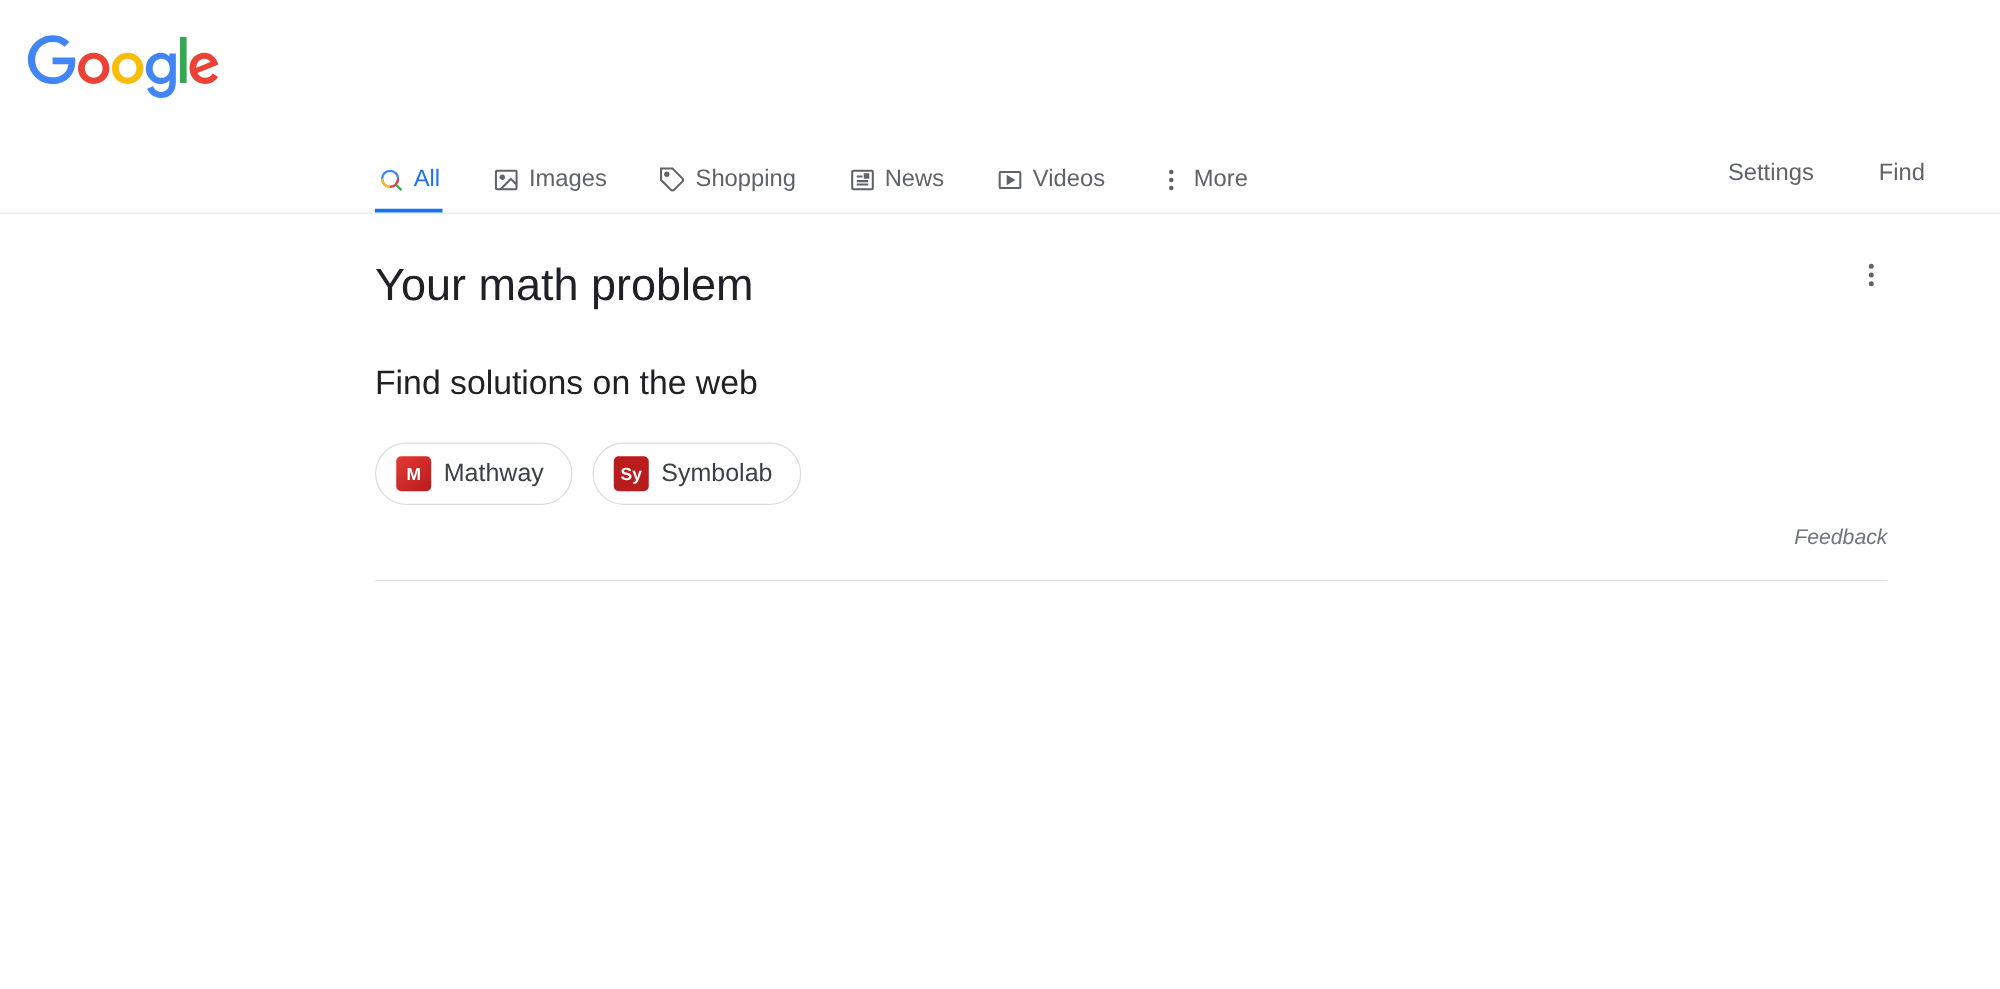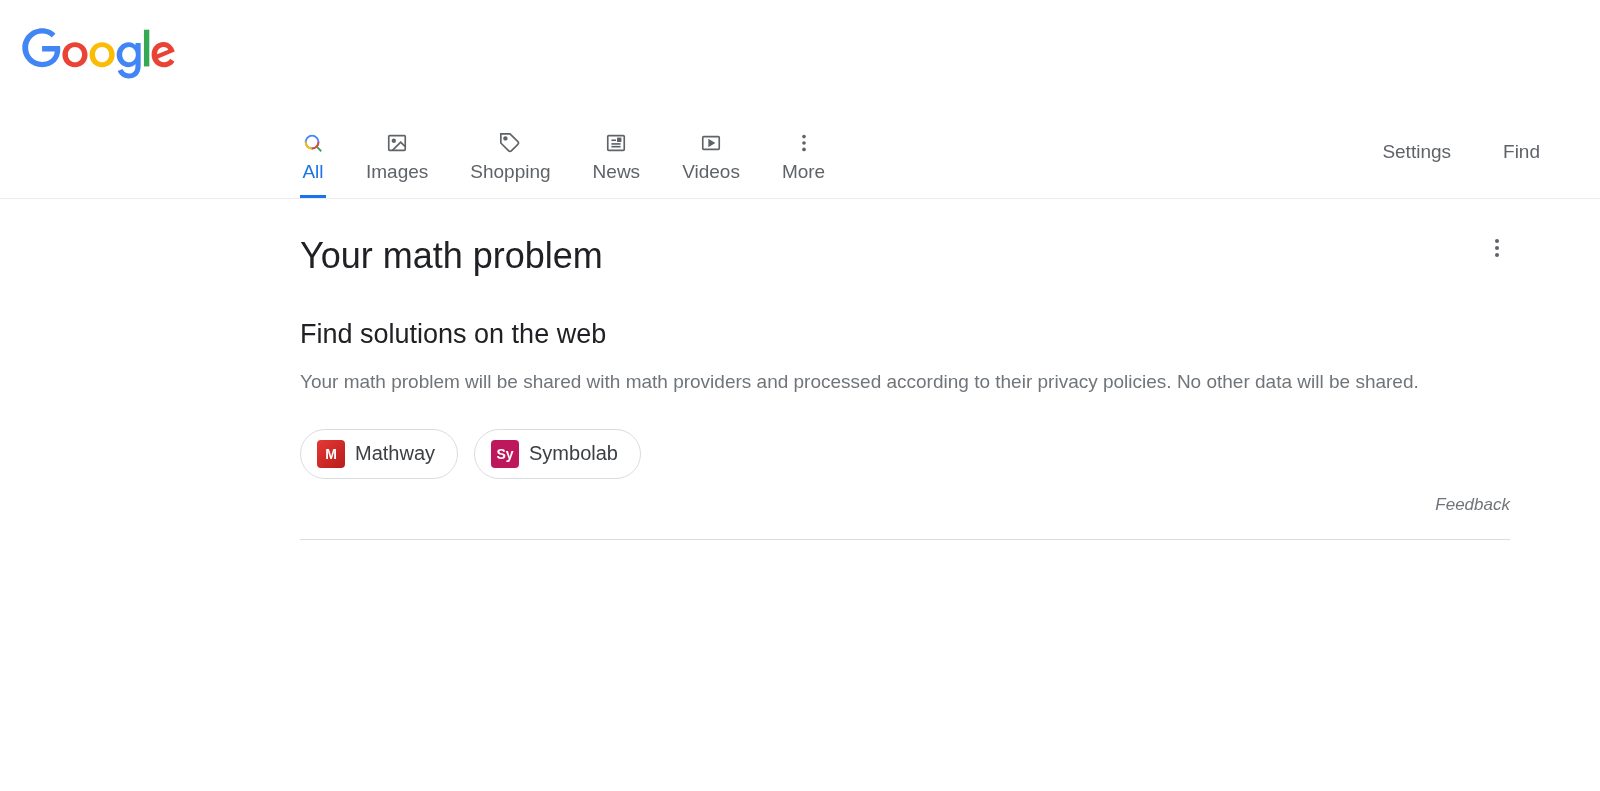--- a/index.html
+++ b/index.html
@@ -11,21 +11,21 @@
     
     .search-container { flex: 1; max-width: 1060px; }
     .search-box { display: flex; align-items: center; border: 1px solid #dfe1e5; border-radius: 30px; height: 60px; padding: 0 18px; box-shadow: 0 1px 6px rgba(32,33,36,0.1); }
     .search-input { flex: 1; border: none; outline: none; font-size: 22px; padding: 0 8px; color: #202124; }
     .search-actions { display: flex; align-items: center; gap: 18px; }
     .search-divider { width: 1px; height: 32px; background: #dadce0; margin: 0 4px; }
     .icon-btn { cursor: pointer; display: flex; align-items: center; justify-content: center; width: 28px; height: 28px; }
     
     .tabs-row { display:flex; justify-content: space-between; border-bottom: 1px solid #ebebeb; padding-left: 300px; padding-right: 60px; margin-top: 34px; }
     .tabs { display: flex; align-items: center; gap: 38px; color: #5f6368; font-size: 19px; }
-    .tab { display: flex; align-items: center; gap: 7px; padding: 14px 2px 12px 2px; cursor: pointer; border-bottom: 3px solid transparent; flex-direction: column; }
+    .tab { display: flex; align-items: center; gap: 7px; padding: 14px 2px 12px 2px; cursor: pointer; border-bottom: 3px solid transparent; }
     .tab.active { color: #1a73e8; border-bottom-color: #1a73e8; }
     .tab svg { width: 22px; height: 22px; }
     .right-tools { display: flex; gap: 52px; align-items: center; font-size: 19px; color: #5f6368; padding-bottom: 12px;}
     .right-tools span { cursor: pointer; }
     
     .content { padding-left: 300px; padding-right: 60px; }
     .result-stats { color: #70757a; font-size: 19px; margin-top: 22px; }
     
     .math-card { max-width: 1210px; margin-top: 36px; border-bottom: 1px solid #dadce0; padding-bottom: 24px; position: relative; }
     .math-header { display:flex; justify-content: space-between; align-items: flex-start; }
@@ -37,21 +37,21 @@
     .equation sup { font-size: 22px; position:relative; top:-9px; left:2px;}
     .equation .sp { padding: 0 6px; font-style: normal;}
     
     .find-title { font-size: 27px; font-weight: 400; margin-top: 42px; color: #202124;}
     .disclaimer { font-size: 19px; color: #70757a; margin-top: 18px; line-height: 1.5; max-width: 1170px;}
     
     .providers { display:flex; gap: 16px; margin-top: 32px; }
     .provider-chip { display:flex; align-items:center; gap:10px; border:1px solid #dadce0; border-radius: 26px; padding: 10px 22px 10px 16px; font-size:20px; cursor:pointer; color:#3c4043;}
     .provider-icon { width:28px; height:28px; border-radius:4px; display:flex; align-items:center; justify-content:center; font-size:14px; font-weight:bold; color:#fff;}
     .pi-red { background: linear-gradient(135deg,#e53935,#b71c1c); }
-    .pi-red2 { background: #be185d; }
+    .pi-red2 { background: #b91c1c; }
     
     .feedback { text-align:right; font-size:17px; font-style:italic; color:#70757a; margin-top: 16px; cursor:pointer;}
   </style>
 </head>
 <body>
 
 <div class="header">
   <div class="logo">
     <svg viewBox="0 0 272 92">
         <path fill="#EA4335" d="M115.75 47.18c0 12.77-9.99 22.18-22.25 22.18s-22.25-9.41-22.25-22.18C71.25 34.32 81.24 25 93.5 25s22.25 9.32 22.25 22.18zm-9.74 0c0-7.98-5.79-13.44-12.51-13.44S80.99 39.2 80.99 47.18c0 7.9 5.79 13.44 12.51 13.44s12.51-5.55 12.51-13.44z"></path>
@@ -127,21 +127,20 @@
   <div class="math-card">
     <div class="math-header">
       <h2 class="math-title">Your math problem</h2>
       <div class="more-dots">
           <span></span>
           <span></span>
           <span></span>
         </div>
     </div>
     <h3 class="find-title">Find solutions on the web</h3>
-    <p class="disclaimer">Your math problem will be shared with math providers and processed according to their privacy policies. No other data will be shared.</p>
     <div class="providers">
       <div class="provider-chip">
         <div class="provider-icon pi-red">M</div>
         <span>Mathway</span>
       </div>
       <div class="provider-chip">
         <div class="provider-icon pi-red2">Sy</div>
         <span>Symbolab</span>
       </div>
     </div>

